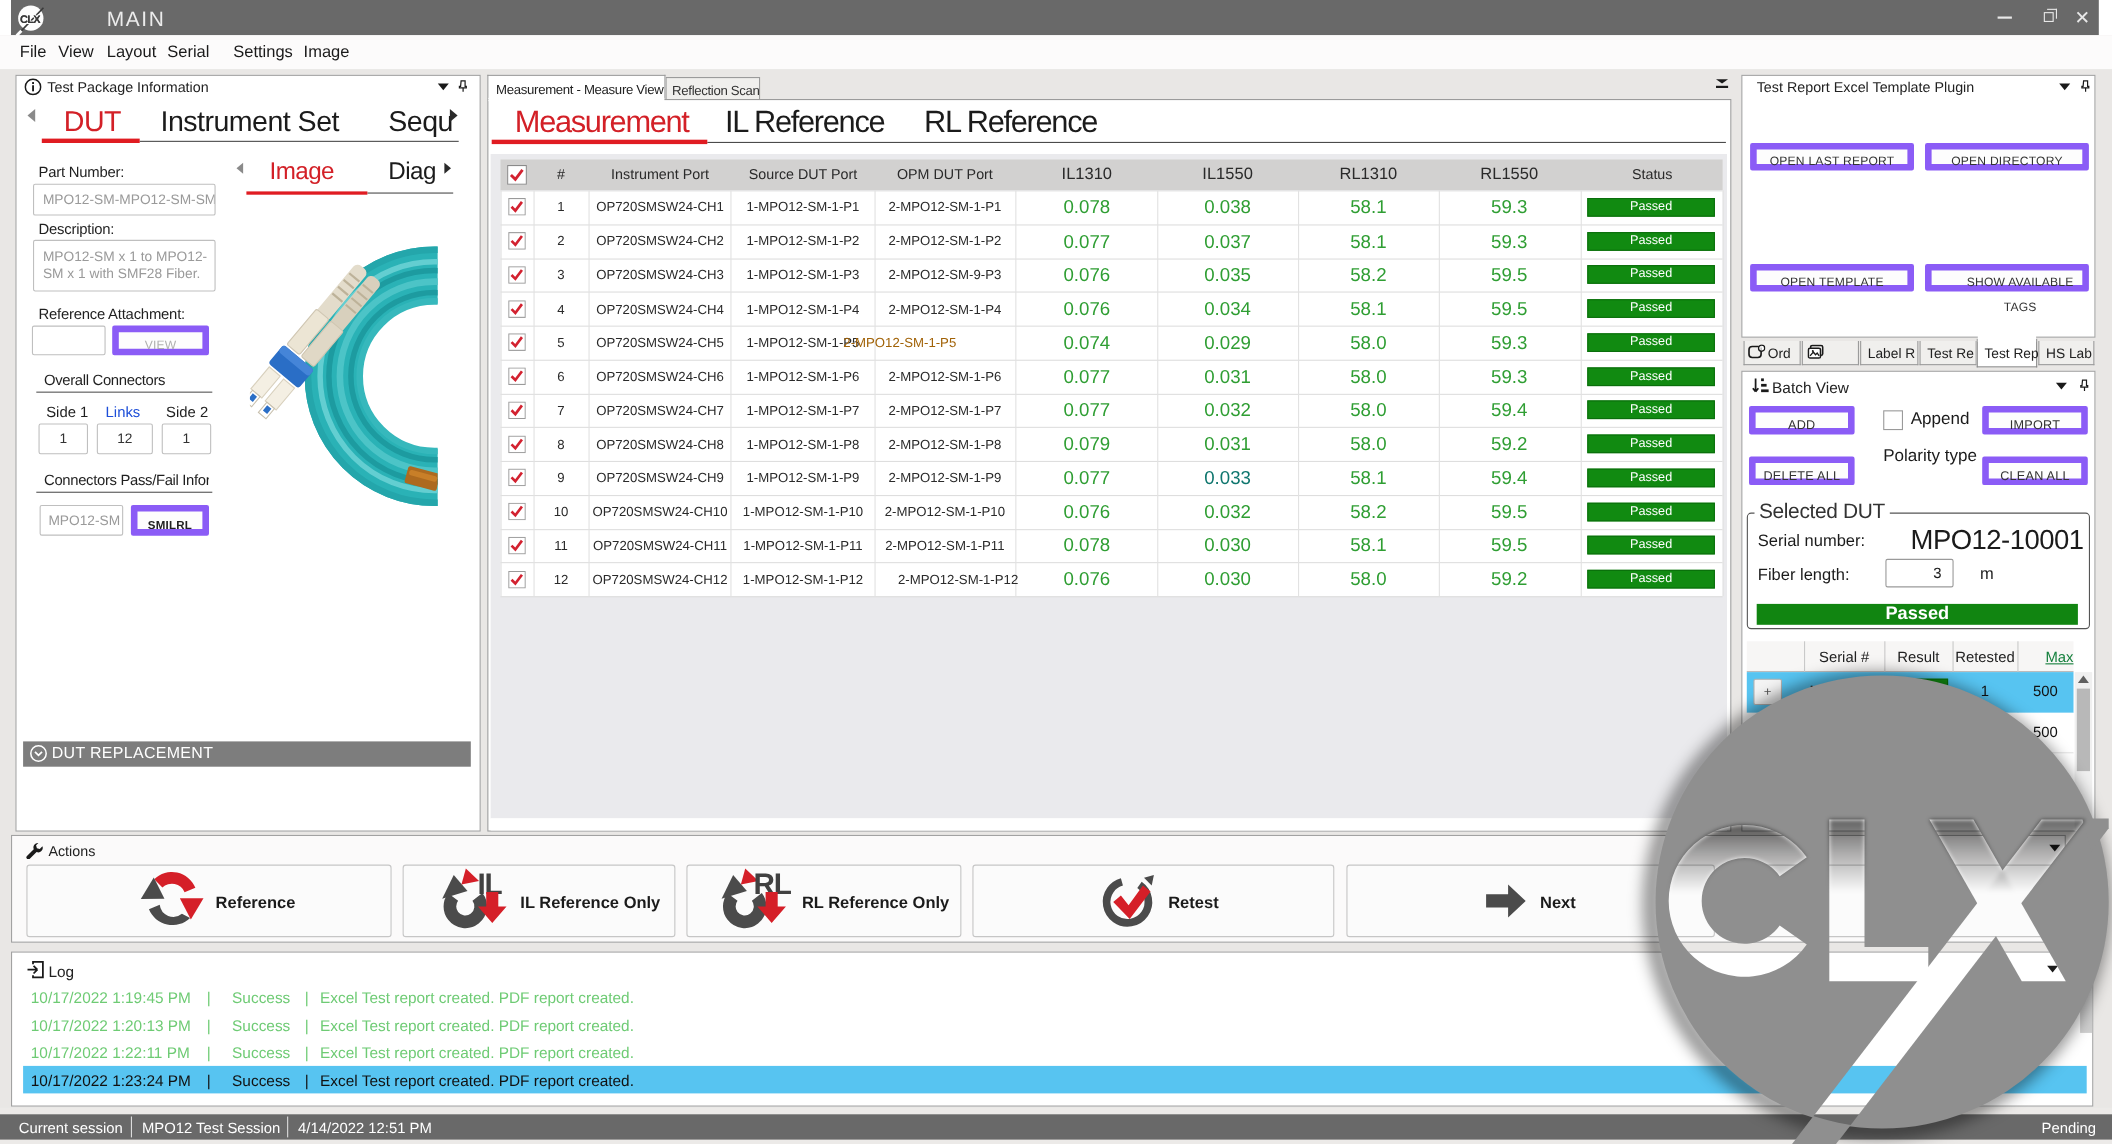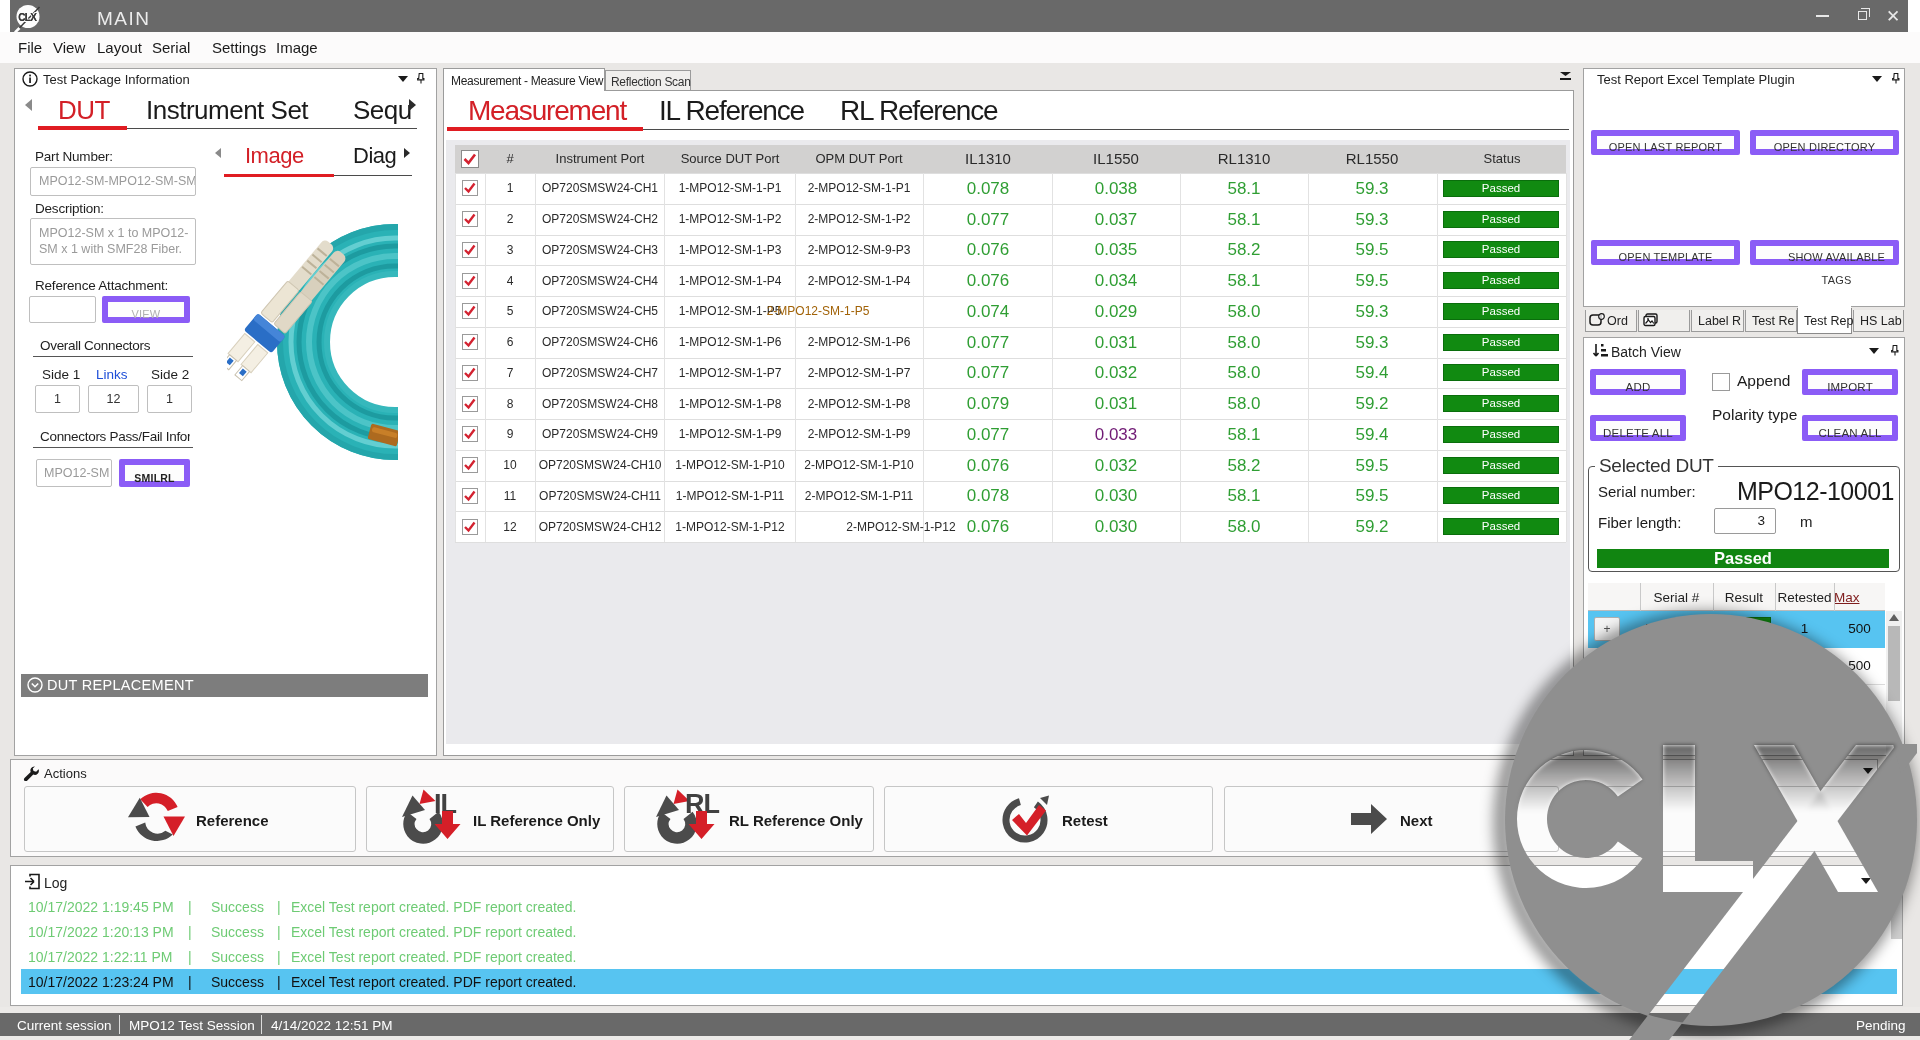--- a/index.html
+++ b/index.html
@@ -333,21 +333,21 @@
     <svg width="16" height="16">
       <rect x="0.5" y="0.5" width="15" height="15" fill="#fff" stroke="#9a9a9a"></rect>
       <path d="M3 8 L6.5 11.5 L12.5 3.5" stroke="#d32230" stroke-width="2.4" fill="none"></path>
     </svg>
   </div>
 <div class="abs" style="left:440px;top:427.4px;width:140px;text-align:center;font-size:12px;color:#2a2a2a;">9</div>
 <div class="abs" style="left:530px;top:427.4px;width:140px;text-align:center;font-size:12px;color:#2a2a2a;">OP720SMSW24-CH9</div>
 <div class="abs" style="left:660px;top:427.4px;width:140px;text-align:center;font-size:12px;color:#2a2a2a;">1-MPO12-SM-1-P9</div>
 <div class="abs" style="left:789px;top:427.4px;width:140px;text-align:center;font-size:12px;color:#2a2a2a;">2-MPO12-SM-1-P9</div>
 <div class="abs" style="left:928px;top:424.9px;width:120px;text-align:center;font-size:17px;color:#2f9e33;">0.077</div>
-<div class="abs" style="left:1056px;top:424.9px;width:120px;text-align:center;font-size:17px;color:#701a75;">0.033</div>
+<div class="abs" style="left:1056px;top:424.9px;width:120px;text-align:center;font-size:17px;color:#0f766e;">0.033</div>
 <div class="abs" style="left:1184px;top:424.9px;width:120px;text-align:center;font-size:17px;color:#2f9e33;">58.1</div>
 <div class="abs" style="left:1312px;top:424.9px;width:120px;text-align:center;font-size:17px;color:#2f9e33;">59.4</div>
 <div class="abs" style="left:1443px;top:425.9px;width:116px;height:17px;background:#118a11;border:1px solid #0a6e0c;text-align:center;line-height:15px;font-size:11.5px;color:#fff;">Passed</div>
 <div class="abs cbx" style="left:462px;top:457.1px;">
     <svg width="16" height="16">
       <rect x="0.5" y="0.5" width="15" height="15" fill="#fff" stroke="#9a9a9a"></rect>
       <path d="M3 8 L6.5 11.5 L12.5 3.5" stroke="#d32230" stroke-width="2.4" fill="none"></path>
     </svg>
   </div>
 <div class="abs" style="left:440px;top:458.1px;width:140px;text-align:center;font-size:12px;color:#2a2a2a;">10</div>
@@ -376,21 +376,21 @@
 <div class="abs" style="left:1443px;top:487.4px;width:116px;height:17px;background:#118a11;border:1px solid #0a6e0c;text-align:center;line-height:15px;font-size:11.5px;color:#fff;">Passed</div>
 <div class="abs cbx" style="left:462px;top:518.6px;">
     <svg width="16" height="16">
       <rect x="0.5" y="0.5" width="15" height="15" fill="#fff" stroke="#9a9a9a"></rect>
       <path d="M3 8 L6.5 11.5 L12.5 3.5" stroke="#d32230" stroke-width="2.4" fill="none"></path>
     </svg>
   </div>
 <div class="abs" style="left:440px;top:519.6px;width:140px;text-align:center;font-size:12px;color:#2a2a2a;">12</div>
 <div class="abs" style="left:530px;top:519.6px;width:140px;text-align:center;font-size:12px;color:#2a2a2a;">OP720SMSW24-CH12</div>
 <div class="abs" style="left:660px;top:519.6px;width:140px;text-align:center;font-size:12px;color:#2a2a2a;">1-MPO12-SM-1-P12</div>
-<div class="abs" style="left:831px;top:519.6px;width:140px;text-align:center;font-size:12px;color:#2a2a2a;">2-MPO12-SM-1-P12</div>
+<div class="abs" style="left:801px;top:519.6px;width:140px;text-align:center;font-size:12px;color:#2a2a2a;">2-MPO12-SM-1-P12</div>
 <div class="abs" style="left:928px;top:517.1px;width:120px;text-align:center;font-size:17px;color:#2f9e33;">0.076</div>
 <div class="abs" style="left:1056px;top:517.1px;width:120px;text-align:center;font-size:17px;color:#2f9e33;">0.030</div>
 <div class="abs" style="left:1184px;top:517.1px;width:120px;text-align:center;font-size:17px;color:#2f9e33;">58.0</div>
 <div class="abs" style="left:1312px;top:517.1px;width:120px;text-align:center;font-size:17px;color:#2f9e33;">59.2</div>
 <div class="abs" style="left:1443px;top:518.1px;width:116px;height:17px;background:#118a11;border:1px solid #0a6e0c;text-align:center;line-height:15px;font-size:11.5px;color:#fff;">Passed</div>
 
 <div class="abs" style="left:446px;top:744px;width:1124px;height:11px;background:#fff;"></div>
 
 <div id="rightpanels"></div>
 
@@ -458,21 +458,21 @@
 <svg class="abs" style="left:1643px;top:313px;" width="16" height="15" viewBox="0 0 16 15">
     <rect x="3" y="1" width="11" height="9" rx="1.5" fill="none" stroke="#1a1a1a" stroke-width="1.4"></rect>
     <rect x="1" y="3.5" width="11" height="9" rx="1.5" fill="#fff" stroke="#1a1a1a" stroke-width="1.4"></rect>
     <path d="M2.5 10.5 L5.5 7 L7.5 9.5 L9 8 L10.8 10.5" fill="none" stroke="#1a1a1a" stroke-width="1.2"></path>
     <circle cx="5" cy="6" r="0.9" fill="#1a1a1a"></circle>
   </svg>
 <div class="abs" style="left:1588px;top:583px;width:297px;height:28px;background:#f7f6f5;border-bottom:1px solid #bbb;"></div>
 <div class="abs" style="left:1640px;top:590px;width:73px;text-align:center;font-size:13.5px;color:#222;">Serial #</div>
 <div class="abs" style="left:1713px;top:590px;width:62px;text-align:center;font-size:13.5px;color:#222;">Result</div>
 <div class="abs" style="left:1775px;top:590px;width:59px;text-align:center;font-size:13.5px;color:#222;">Retested</div>
-<div class="abs" style="left:1834px;top:590px;width:51px;text-align:left;font-size:13.5px;color:#7f1d1d;text-decoration:underline;">Max</div>
+<div class="abs" style="left:1834px;top:590px;width:51px;text-align:right;font-size:13.5px;color:#15803d;text-decoration:underline;">Max</div>
 <div class="abs" style="left:1640px;top:583px;width:1px;height:139px;background:#c9c9c9;"></div>
 <div class="abs" style="left:1713px;top:583px;width:1px;height:139px;background:#c9c9c9;"></div>
 <div class="abs" style="left:1775px;top:583px;width:1px;height:139px;background:#c9c9c9;"></div>
 <div class="abs" style="left:1834px;top:583px;width:1px;height:139px;background:#c9c9c9;"></div>
 <div class="abs" style="left:1588px;top:611px;width:297px;height:37px;background:#57c4f1;"></div>
 <div class="abs" style="left:1594px;top:617px;width:26px;height:24px;background:#f4f4f4;border:1px solid #b0b0b0;border-radius:2px;text-align:center;line-height:22px;font-size:12px;color:#555;">+</div>
 <div class="abs" style="left:1645px;top:621px;width:60px;overflow:hidden;font-size:13.5px;color:#111;white-space:nowrap;">MPO12-10001</div>
 <div class="abs" style="left:1717px;top:617px;width:54px;height:24px;background:#118a11;border:1px solid #0a6e0c;"></div>
 <div class="abs" style="left:1775px;top:621px;width:59px;text-align:center;font-size:13.5px;color:#111;">1</div>
 <div class="abs" style="left:1834px;top:621px;width:51px;text-align:center;font-size:13.5px;color:#111;">500</div>

